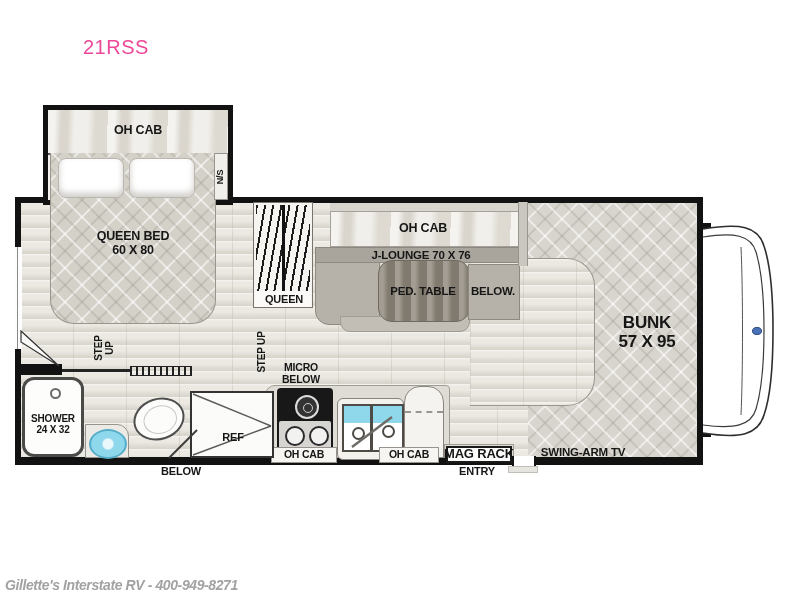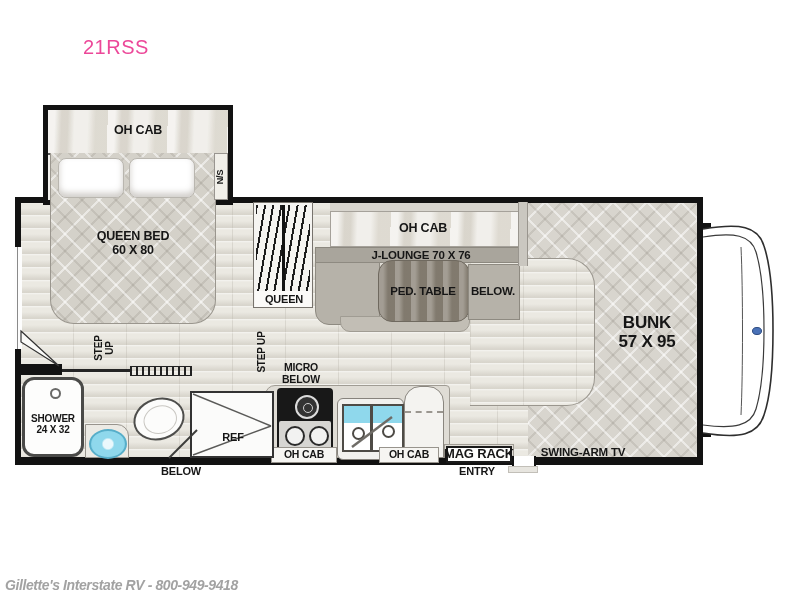--- a/index.html
+++ b/index.html
@@ -169,15 +169,15 @@
   <div class="lbl ctr" style="left:304px;top:455px;font-size:10.5px;">OH CAB</div>
   <div class="lbl ctr" style="left:409px;top:455px;font-size:10.5px;">OH CAB</div>
   <div class="lbl ctr" style="left:479px;top:454px;font-size:13px;">MAG RACK</div>
   <div class="lbl ctr" style="left:477px;top:471px;font-size:11px;">ENTRY</div>
   <div class="lbl ctr" style="left:233px;top:437px;font-size:11px;">REF</div>
 
   <div class="lbl ctr" style="left:53px;top:424px;font-size:10px;">SHOWER
 24 X 32</div>
   <div class="lbl ctr" style="left:181px;top:471px;font-size:11px;">BELOW</div>
 
-  <div class="lbl" style="left:5px;top:578px;font-size:14px;font-style:italic;color:#a2a2a2;letter-spacing:-0.4px;">Gillette's Interstate RV - 800-949-9418</div>
+  <div class="lbl" style="left:5px;top:578px;font-size:14px;font-style:italic;color:#a2a2a2;letter-spacing:-0.4px;">Gillette's Interstate RV - 400-949-8271</div>
 
 </div>
 
 </body></html>

